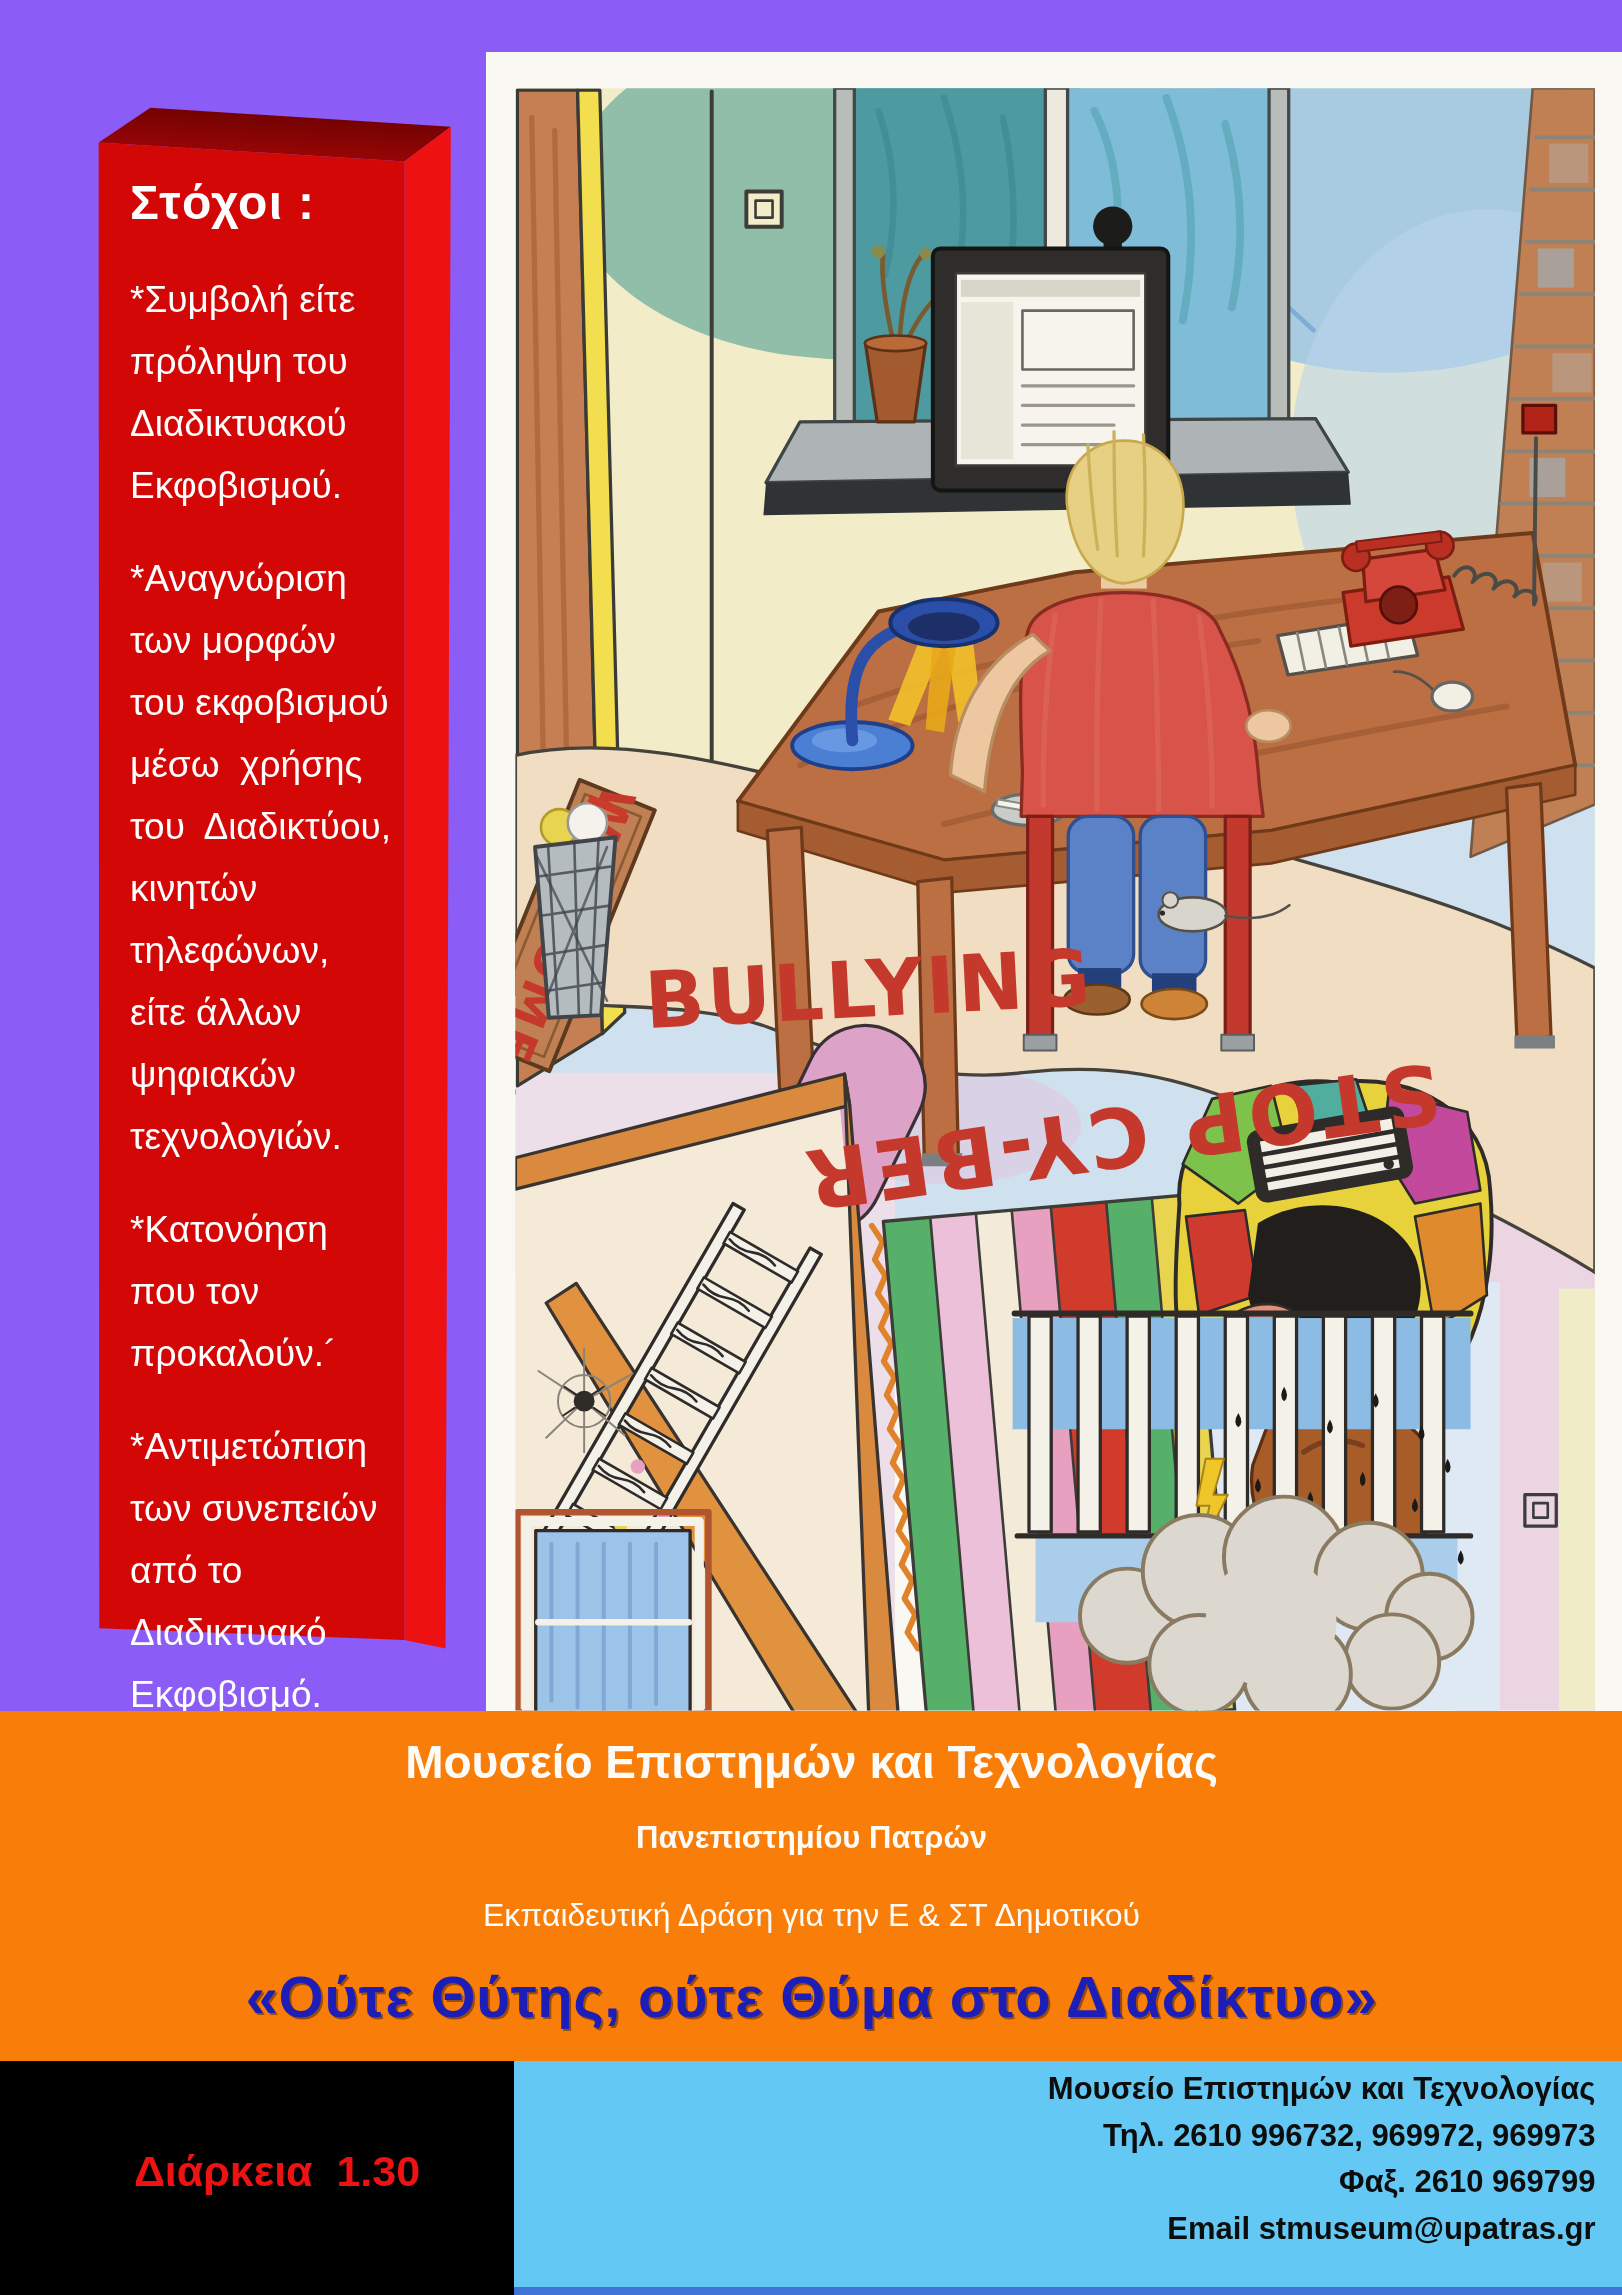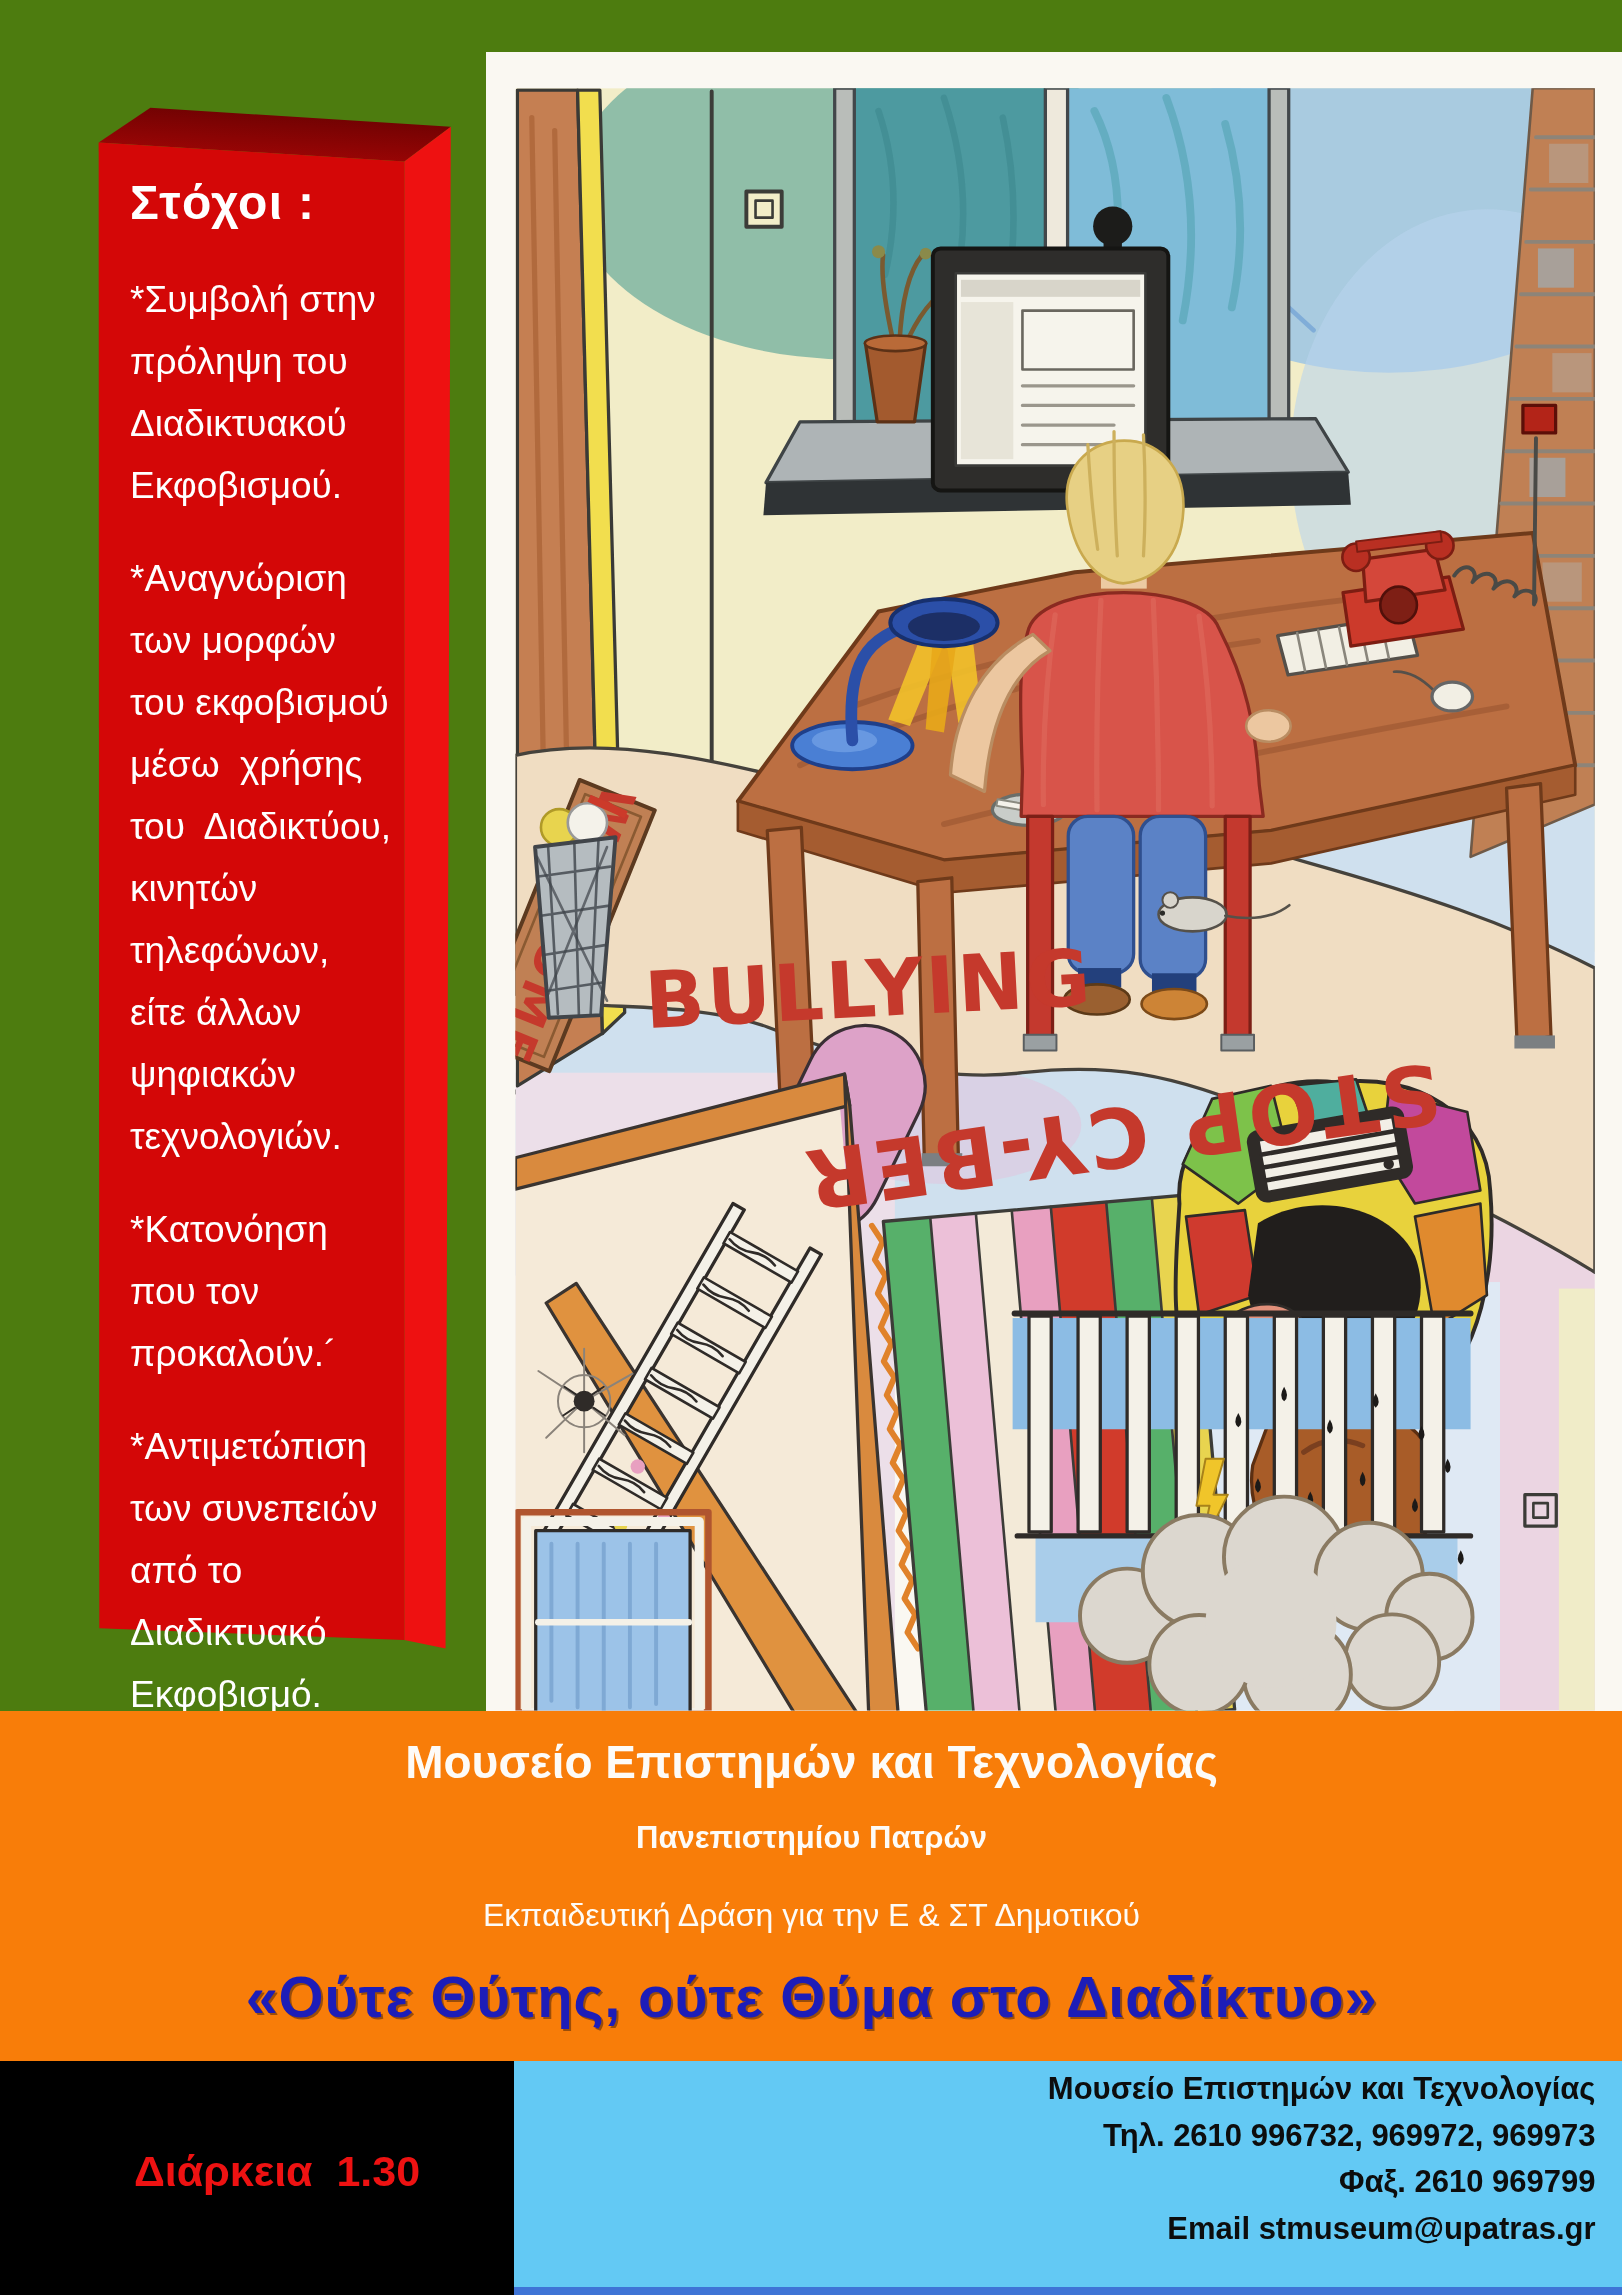--- a/index.html
+++ b/index.html
@@ -1,16 +1,16 @@
 <!DOCTYPE html>
 <html style="font-size:10.5px"><head>
 <meta charset="utf-8">
 <style>
   html,body{margin:0;padding:0;background:#000;}
-  .poster{position:relative;width:1623px;height:2295px;background:#4d7c0f;overflow:hidden;
+  .poster{position:relative;width:1623px;height:2295px;background:#8b5cf6;overflow:hidden;
           font-family:"Liberation Sans",sans-serif;}
 
   
   .goalsbox-svg{position:absolute;left:26px;top:92px;width:432px;height:1584px;}
   .goals-text{position:absolute;left:130px;top:175px;width:294px;color:#fff;}
   .goals-text .heading{font-size:48px;font-weight:700;letter-spacing:1.3px;margin-bottom:39px;}
   .goals-text .line{font-size:37px;line-height:62px;white-space:pre;font-weight:400;}
   .goals-text .para{margin-bottom:31px;}
 
   
@@ -50,21 +50,21 @@
       </linearGradient>
     </defs>
     <polygon points="111,77 190,24 649,53 578,106" fill="url(#topg)"></polygon>
     <polygon points="578,106 649,53 641,2378 578,2365" fill="#ee1111"></polygon>
     <polygon points="111,77 578,106 578,2365 112,2347" fill="#d40707"></polygon>
   </svg>
 
   <div class="goals-text">
     <div class="heading">Στόχοι :</div>
     <div class="para">
-      <div class="line">*Συμβολή στην</div>
+      <div class="line">*Συμβολή είτε</div>
       <div class="line">πρόληψη του</div>
       <div class="line">Διαδικτυακού</div>
       <div class="line">Εκφοβισμού.</div>
     </div>
     <div class="para">
       <div class="line">*Αναγνώριση</div>
       <div class="line">των μορφών</div>
       <div class="line">του εκφοβισμού</div>
       <div class="line">μέσω  χρήσης</div>
       <div class="line">του  Διαδικτύου,</div>

